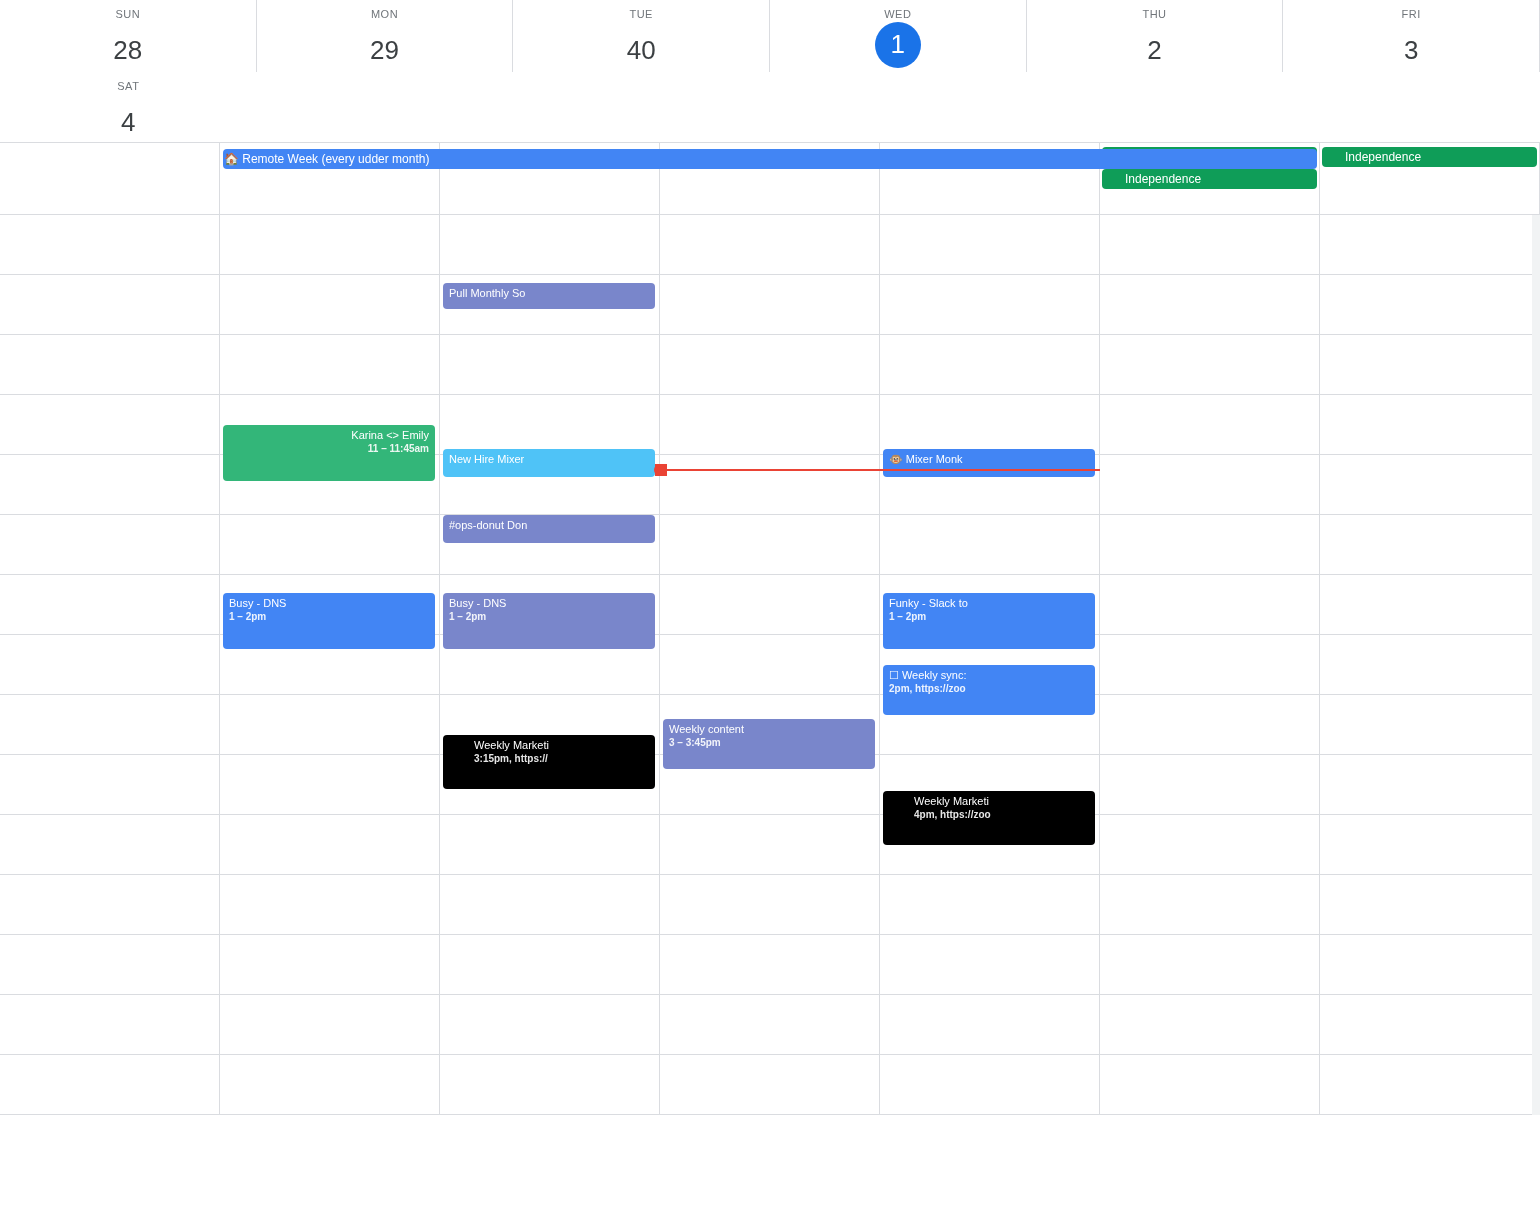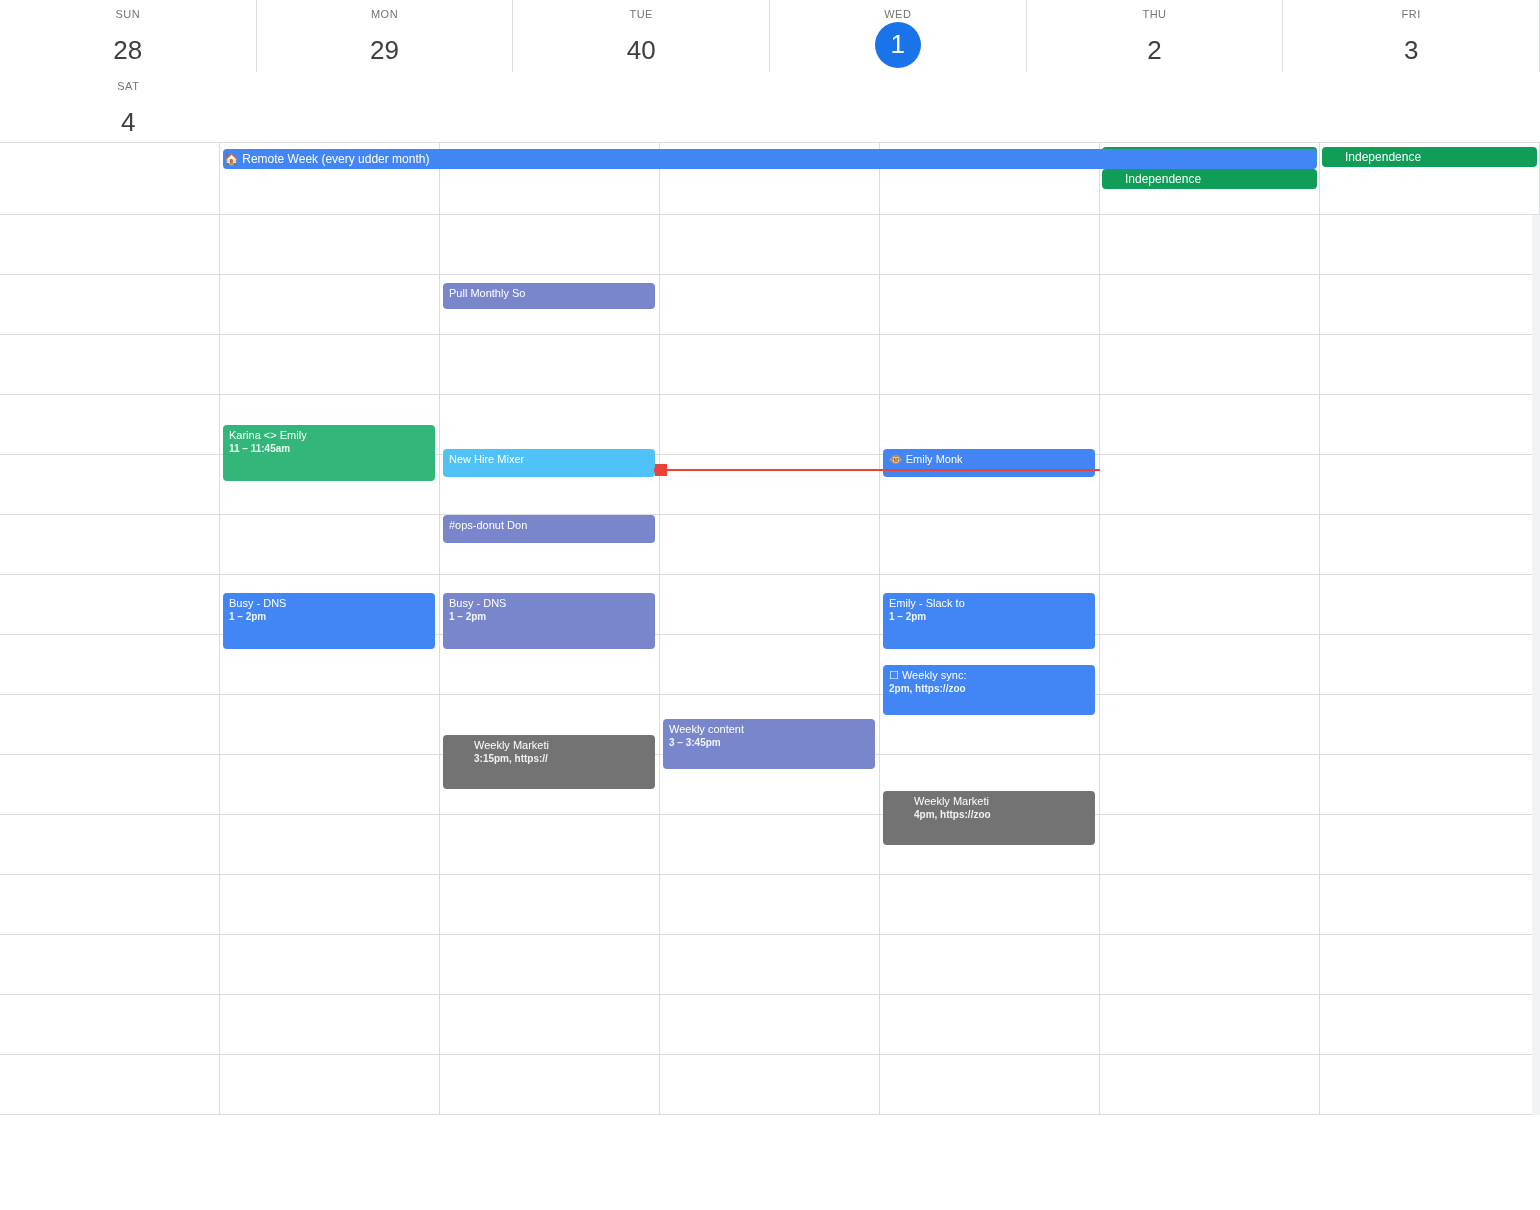--- a/index.html
+++ b/index.html
@@ -146,22 +146,22 @@
       color: #fff;
       overflow: hidden;
       cursor: pointer;
       z-index: 2;
       line-height: 1.3;
     }
 
     .event.blue-med { background: #4285f4; }
     .event.blue-light { background: #4fc3f7; color: #fff; }
     .event.purple { background: #7986cb; }
-    .event.green-med { background: #33b679; }
-    .event.teal { background: #737373; padding-left: 31px; }
+    .event.green-med { background: #33b679; text-align: right; }
+    .event.teal { background: #000000; padding-left: 31px; }
 
     .event-title { font-size: 11px; font-weight: 500; }
     .event-time { font-size: 10px; font-weight: 700; opacity: 0.9; }
 
     
     .scrollbar-area {
       position: absolute;
       right: 0;
       top: 0;
       width: 8px;
@@ -272,39 +272,39 @@
 
       <div style="position:absolute; top:254px; left:calc(3/7*100%); right:calc(3/7*100%); height:2px; background:#ea4335; z-index:10; pointer-events:none;">
         <div style="position:absolute; left:-5px; top:-5px; width:12px; height:12px; background:#ea4335; border-radius:50;"></div>
       </div>
 
       <div style="position:absolute; top:254px; left:calc(3/7*100%); width:calc(2/7*100%); height:2px; background:#ea4335; z-index:10; pointer-events:none;">
         <div style="width:12px; height:12px; background:#ea4335; border-radius:50%; position:absolute; left:-6px; top:-5px;"></div>
       </div>
 
       <div class="event blue-med" style="left:calc(4/7*100% + 3px); top:234px; width:calc(1/7*100% - 8px); height:28px; pointer-events:auto;">
-        <div class="event-title">🐵 Emily Monk</div>
+        <div class="event-title">🐵 Mixer Monk</div>
       </div>
 
       <div class="event purple" style="left:calc(2/7*100% + 3px); top:300px; width:calc(1/7*100% - 8px); height:28px; pointer-events:auto;">
         <div class="event-title">#ops-donut Don</div>
       </div>
 
       <div class="event blue-med" style="left:calc(1/7*100% + 3px); top:378px; width:calc(1/7*100% - 8px); height:56px; pointer-events:auto;">
         <div class="event-title">Busy - DNS</div>
         <div class="event-time">1 – 2pm</div>
       </div>
 
       <div class="event purple" style="left:calc(2/7*100% + 3px); top:378px; width:calc(1/7*100% - 8px); height:56px; pointer-events:auto;">
         <div class="event-title">Busy - DNS</div>
         <div class="event-time">1 – 2pm</div>
       </div>
 
       <div class="event blue-med" style="left:calc(4/7*100% + 3px); top:378px; width:calc(1/7*100% - 8px); height:56px; pointer-events:auto;">
-        <div class="event-title">Emily - Slack to</div>
+        <div class="event-title">Funky - Slack to</div>
         <div class="event-time">1 – 2pm</div>
       </div>
 
       <div class="event blue-med" style="left:calc(4/7*100% + 3px); top:450px; width:calc(1/7*100% - 8px); height:50px; pointer-events:auto;">
         <div class="event-title">☐ Weekly sync:</div>
         <div class="event-time">2pm, https://zoo</div>
       </div>
 
       <div class="event teal" style="left:calc(2/7*100% + 3px); top:520px; width:calc(1/7*100% - 8px); height:54px; pointer-events:auto;">
         <div class="event-title">Weekly Marketi</div>

